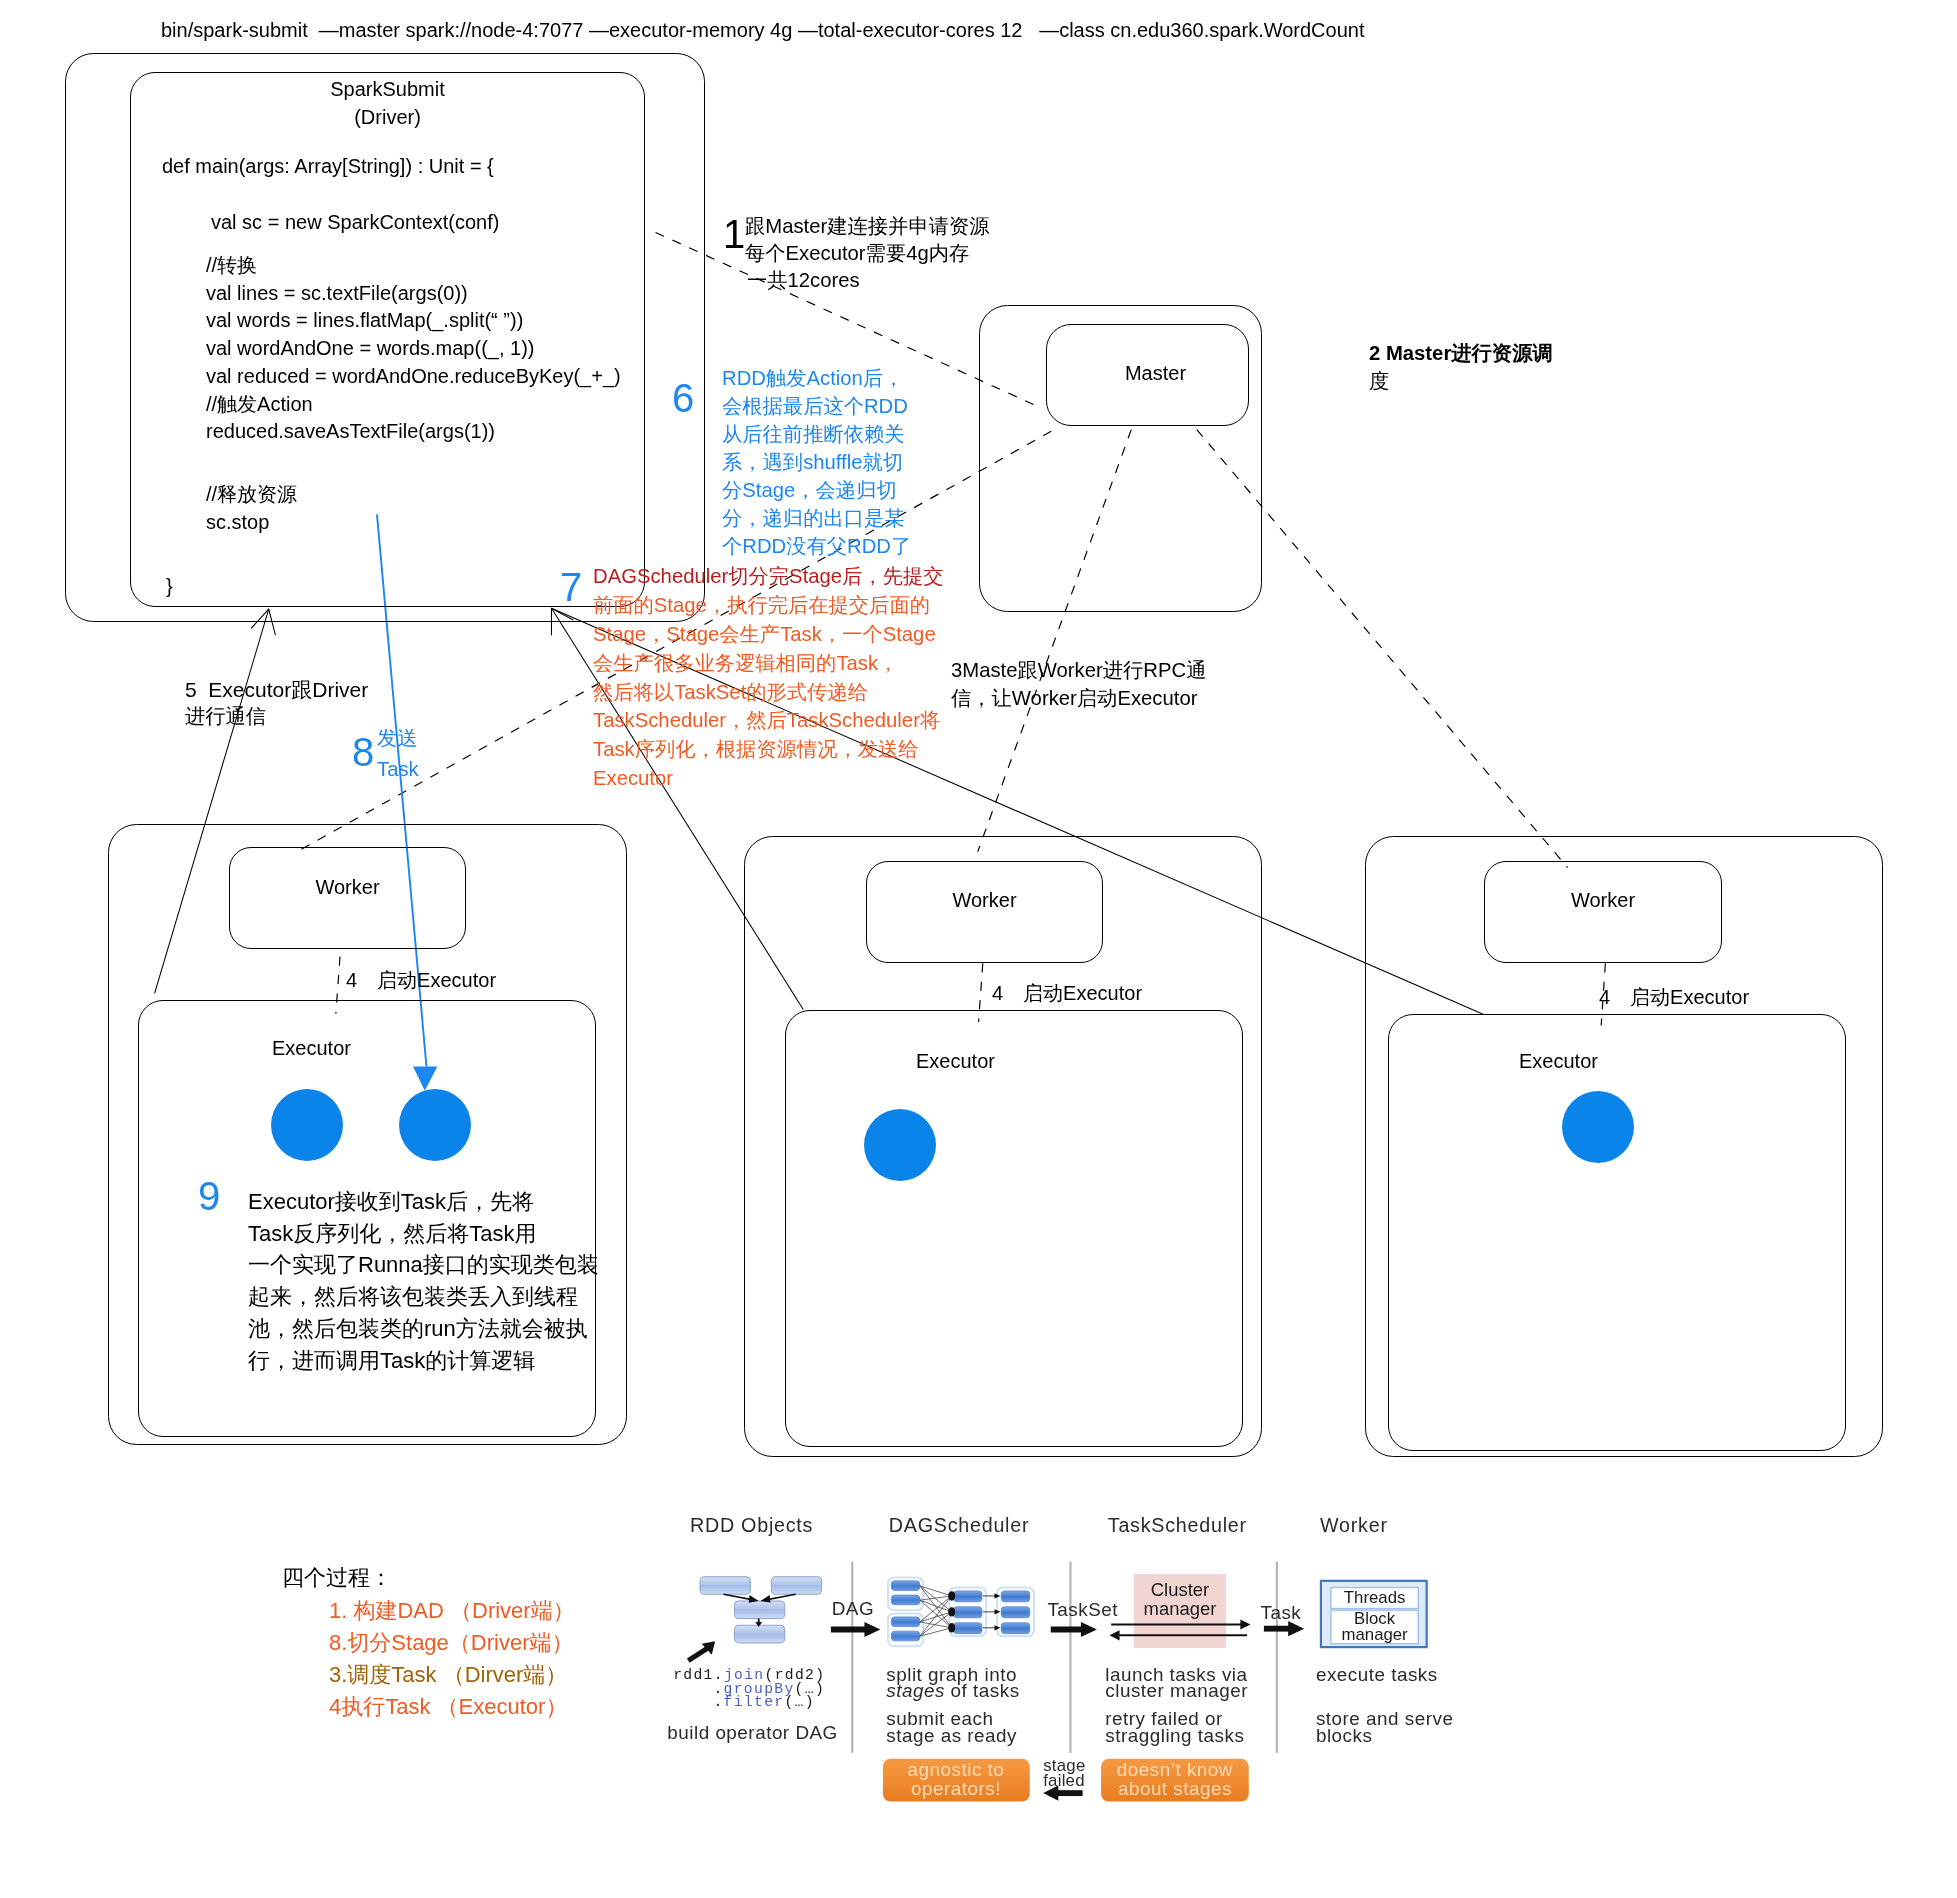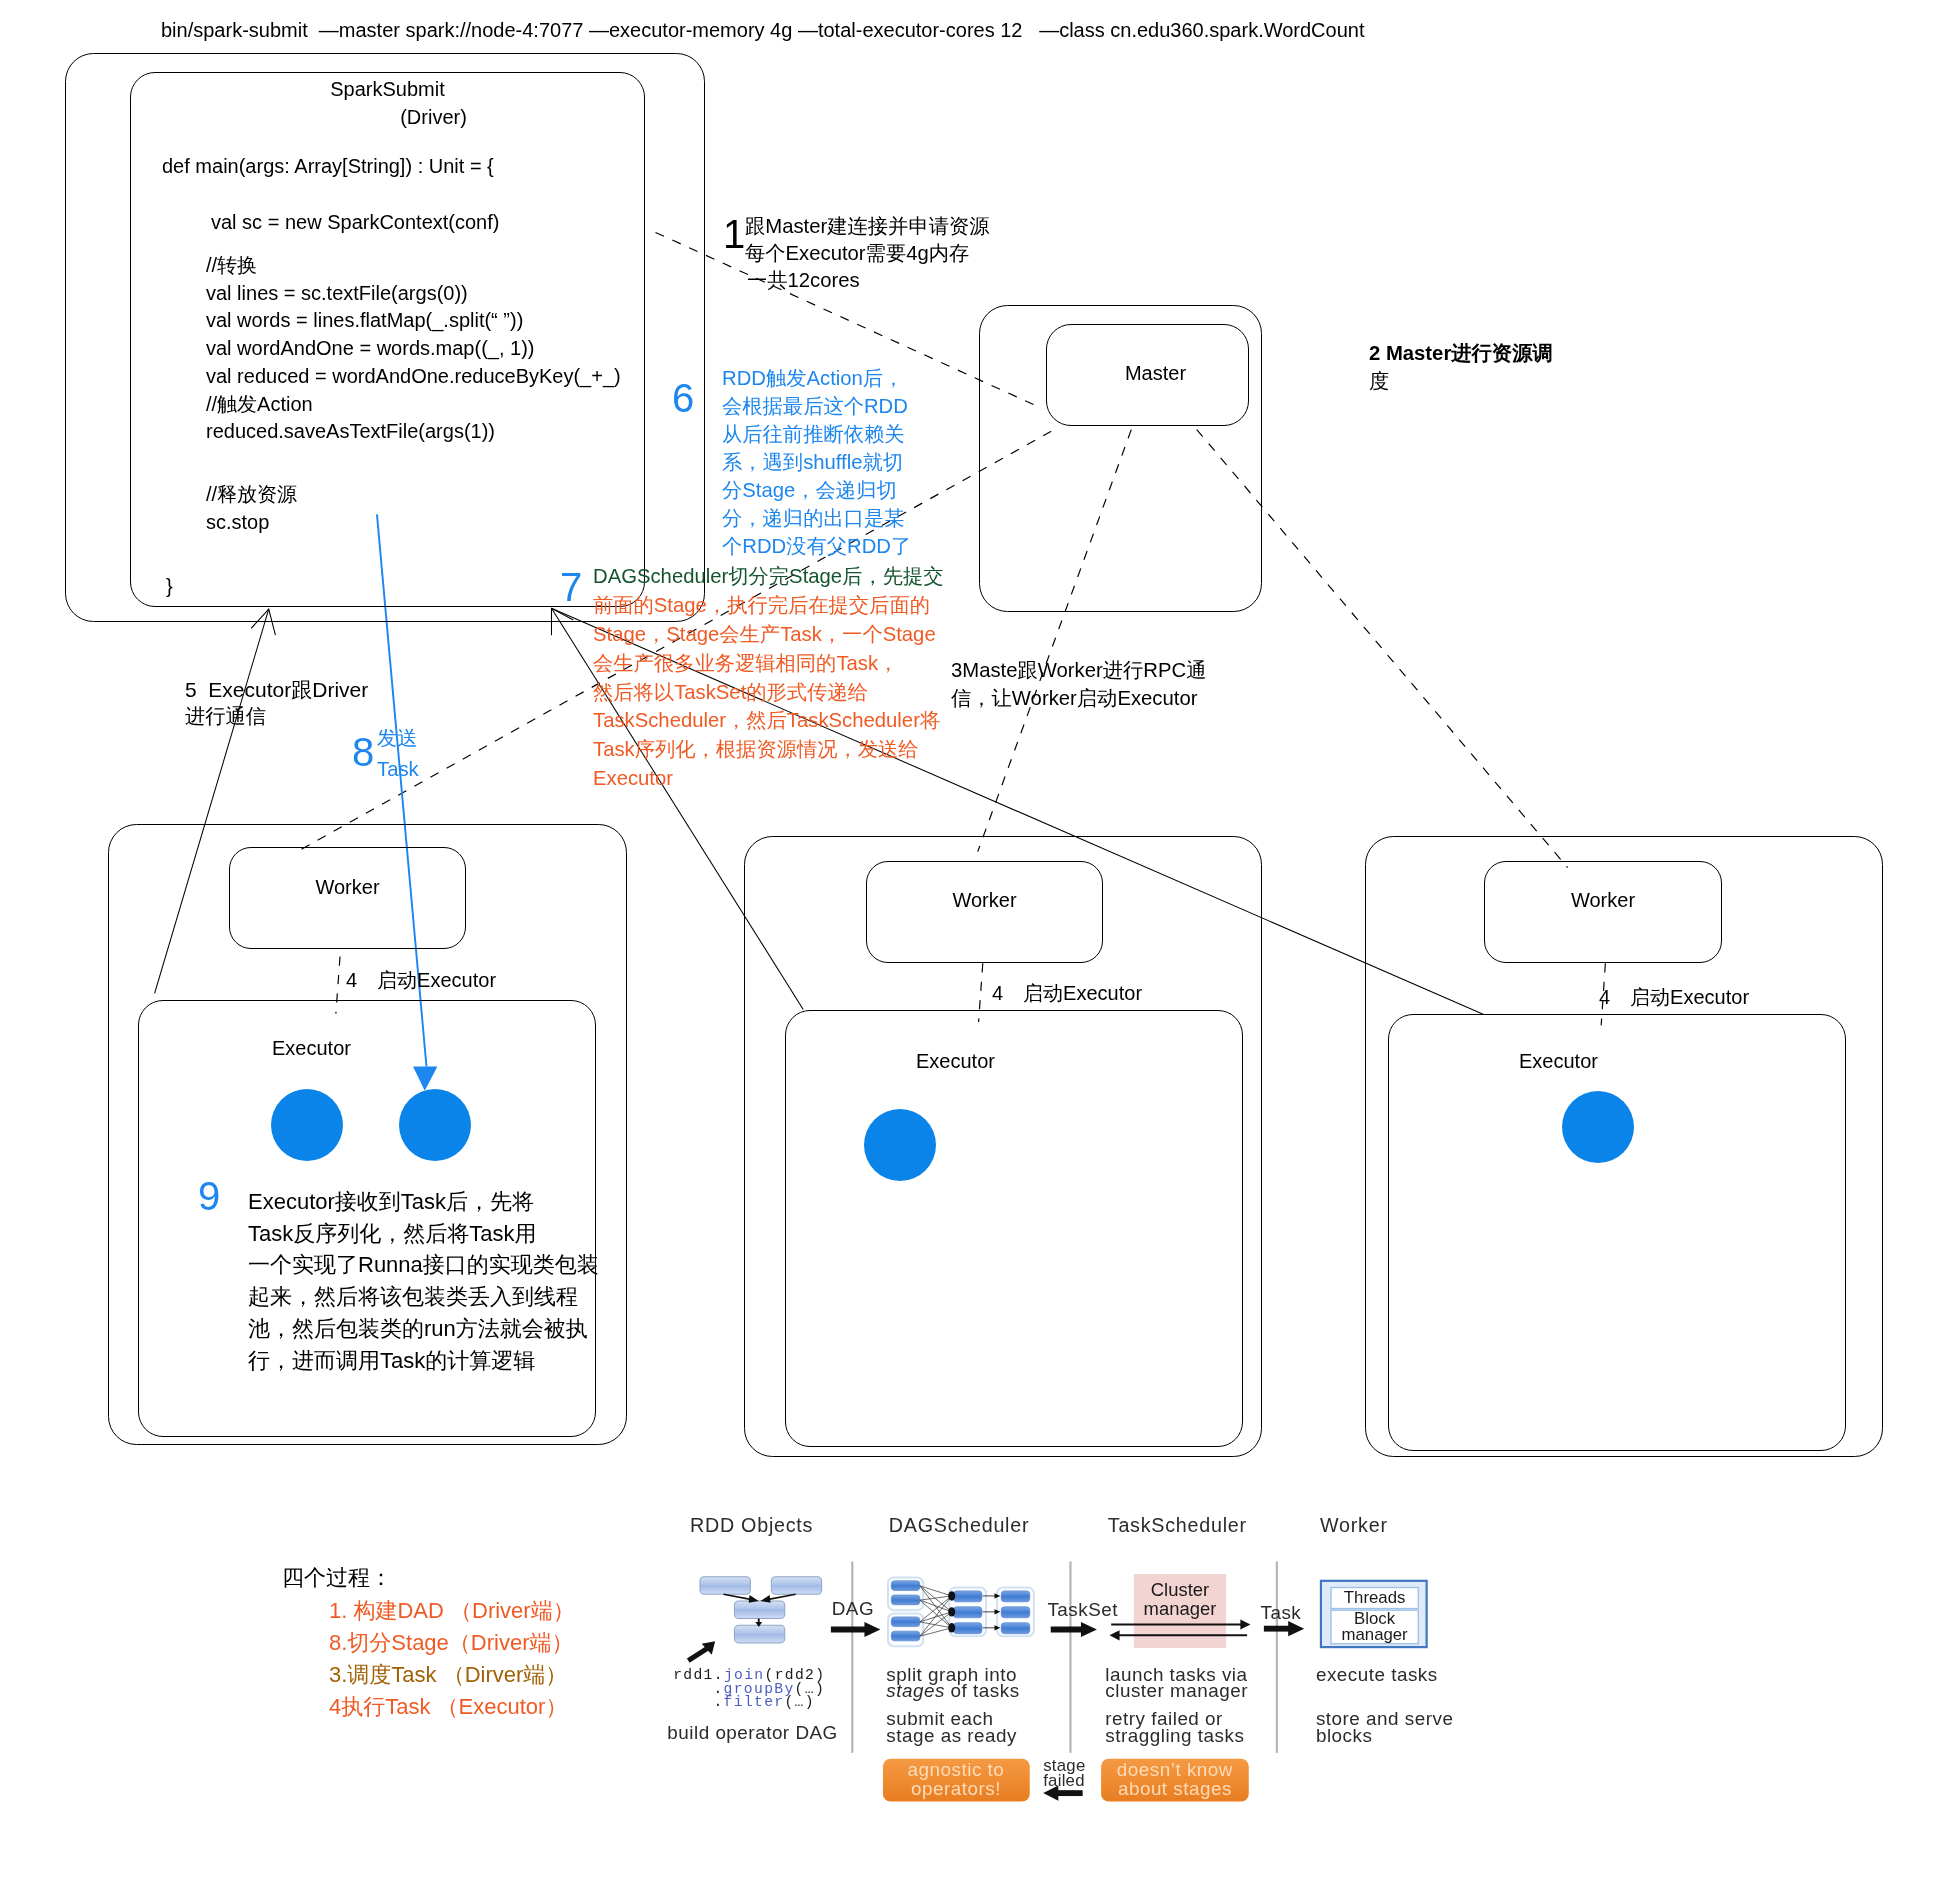--- a/index.html
+++ b/index.html
@@ -34,21 +34,21 @@
 <path d="M 657 757 L 657 725 L 683 739" stroke="#000" stroke-width="1.25" fill="none"></path>
 <path d="M 1768 1209 L 657 725" stroke="#000" stroke-width="1.25" fill="none"></path>
 <path d="M 359 1012 L 1256 512" stroke="#000" stroke-width="1.4" fill="none" stroke-dasharray="11 11"></path>
 <path d="M 449 613 L 508 1271" stroke="#1d86ef" stroke-width="2.3" fill="none"></path>
 <path d="M 492 1271 L 521 1271 L 506 1300 Z" fill="#1d86ef"></path>
 </svg>
 <div class="tx cmd" style="left:161px;top:20px;">bin/spark-submit  —master spark://node-4:7077 —executor-memory 4g —total-executor-cores 12   —class cn.edu360.spark.WordCount</div>
 <div class="box" style="left:65px;top:53px;width:640px;height:569px;border-radius:28.5px;"></div>
 <div class="box" style="left:130px;top:72px;width:515px;height:535px;border-radius:25px;"></div>
 <div class="tx code" style="left:130px;top:79px;width:515px;text-align:center;">SparkSubmit</div>
-<div class="tx code" style="left:130px;top:107px;width:515px;text-align:center;padding-left:46px;">(Driver)</div>
+<div class="tx code" style="left:130px;top:107px;width:515px;text-align:center;">(Driver)</div>
 <div class="tx code" style="left:162px;top:156px;">def main(args: Array[String]) : Unit = {</div>
 <div class="tx code" style="left:211px;top:212px;">val sc = new SparkContext(conf)</div>
 <div class="tx code" style="left:206px;top:255px;">//转换</div>
 <div class="tx code" style="left:206px;top:283px;">val lines = sc.textFile(args(0))</div>
 <div class="tx code" style="left:206px;top:310px;">val words = lines.flatMap(_.split(“ ”))</div>
 <div class="tx code" style="left:206px;top:338px;">val wordAndOne = words.map((_, 1))</div>
 <div class="tx code" style="left:206px;top:366px;">val reduced = wordAndOne.reduceByKey(_+_)</div>
 <div class="tx code" style="left:206px;top:394px;">//触发Action</div>
 <div class="tx code" style="left:206px;top:421px;">reduced.saveAsTextFile(args(1))</div>
 <div class="tx code" style="left:206px;top:484px;">//释放资源</div>
@@ -91,21 +91,21 @@
 <div class="tx ann" style="left:185px;top:706px;color:#000000;font-size:20.3px;">进行通信</div>
 <div class="tx annnum" style="left:672px;top:378px;color:#1d86ef;font-size:40px;">6</div>
 <div class="tx ann" style="left:722px;top:368px;color:#1d86ef;font-size:20.3px;">RDD触发Action后，</div>
 <div class="tx ann" style="left:722px;top:396px;color:#1d86ef;font-size:20.3px;">会根据最后这个RDD</div>
 <div class="tx ann" style="left:722px;top:424px;color:#1d86ef;font-size:20.3px;">从后往前推断依赖关</div>
 <div class="tx ann" style="left:722px;top:452px;color:#1d86ef;font-size:20.3px;">系，遇到shuffle就切</div>
 <div class="tx ann" style="left:722px;top:480px;color:#1d86ef;font-size:20.3px;">分Stage，会递归切</div>
 <div class="tx ann" style="left:722px;top:508px;color:#1d86ef;font-size:20.3px;">分，递归的出口是某</div>
 <div class="tx ann" style="left:722px;top:536px;color:#1d86ef;font-size:20.3px;">个RDD没有父RDD了</div>
 <div class="tx annnum" style="left:560px;top:567px;color:#1d86ef;font-size:40px;">7</div>
-<div class="tx ann" style="left:593px;top:566px;color:#14532d;font-size:20.3px;">DAGScheduler切分完Stage后，先提交</div>
+<div class="tx ann" style="left:593px;top:566px;color:#b91c1c;font-size:20.3px;">DAGScheduler切分完Stage后，先提交</div>
 <div class="tx ann" style="left:593px;top:595px;color:#f05a23;font-size:20.3px;">前面的Stage，执行完后在提交后面的</div>
 <div class="tx ann" style="left:593px;top:624px;color:#f05a23;font-size:20.3px;">Stage，Stage会生产Task，一个Stage</div>
 <div class="tx ann" style="left:593px;top:653px;color:#f05a23;font-size:20.3px;">会生产很多业务逻辑相同的Task，</div>
 <div class="tx ann" style="left:593px;top:682px;color:#f05a23;font-size:20.3px;">然后将以TaskSet的形式传递给</div>
 <div class="tx ann" style="left:593px;top:710px;color:#f05a23;font-size:20.3px;">TaskScheduler，然后TaskScheduler将</div>
 <div class="tx ann" style="left:593px;top:739px;color:#f05a23;font-size:20.3px;">Task序列化，根据资源情况，发送给</div>
 <div class="tx ann" style="left:593px;top:768px;color:#f05a23;font-size:20.3px;">Executor</div>
 <div class="tx annnum" style="left:352px;top:732px;color:#1d86ef;font-size:40px;">8</div>
 <div class="tx ann" style="left:377px;top:728px;color:#1d86ef;font-size:20.3px;">发送</div>
 <div class="tx ann" style="left:377px;top:759px;color:#1d86ef;font-size:20.3px;">Task</div>

